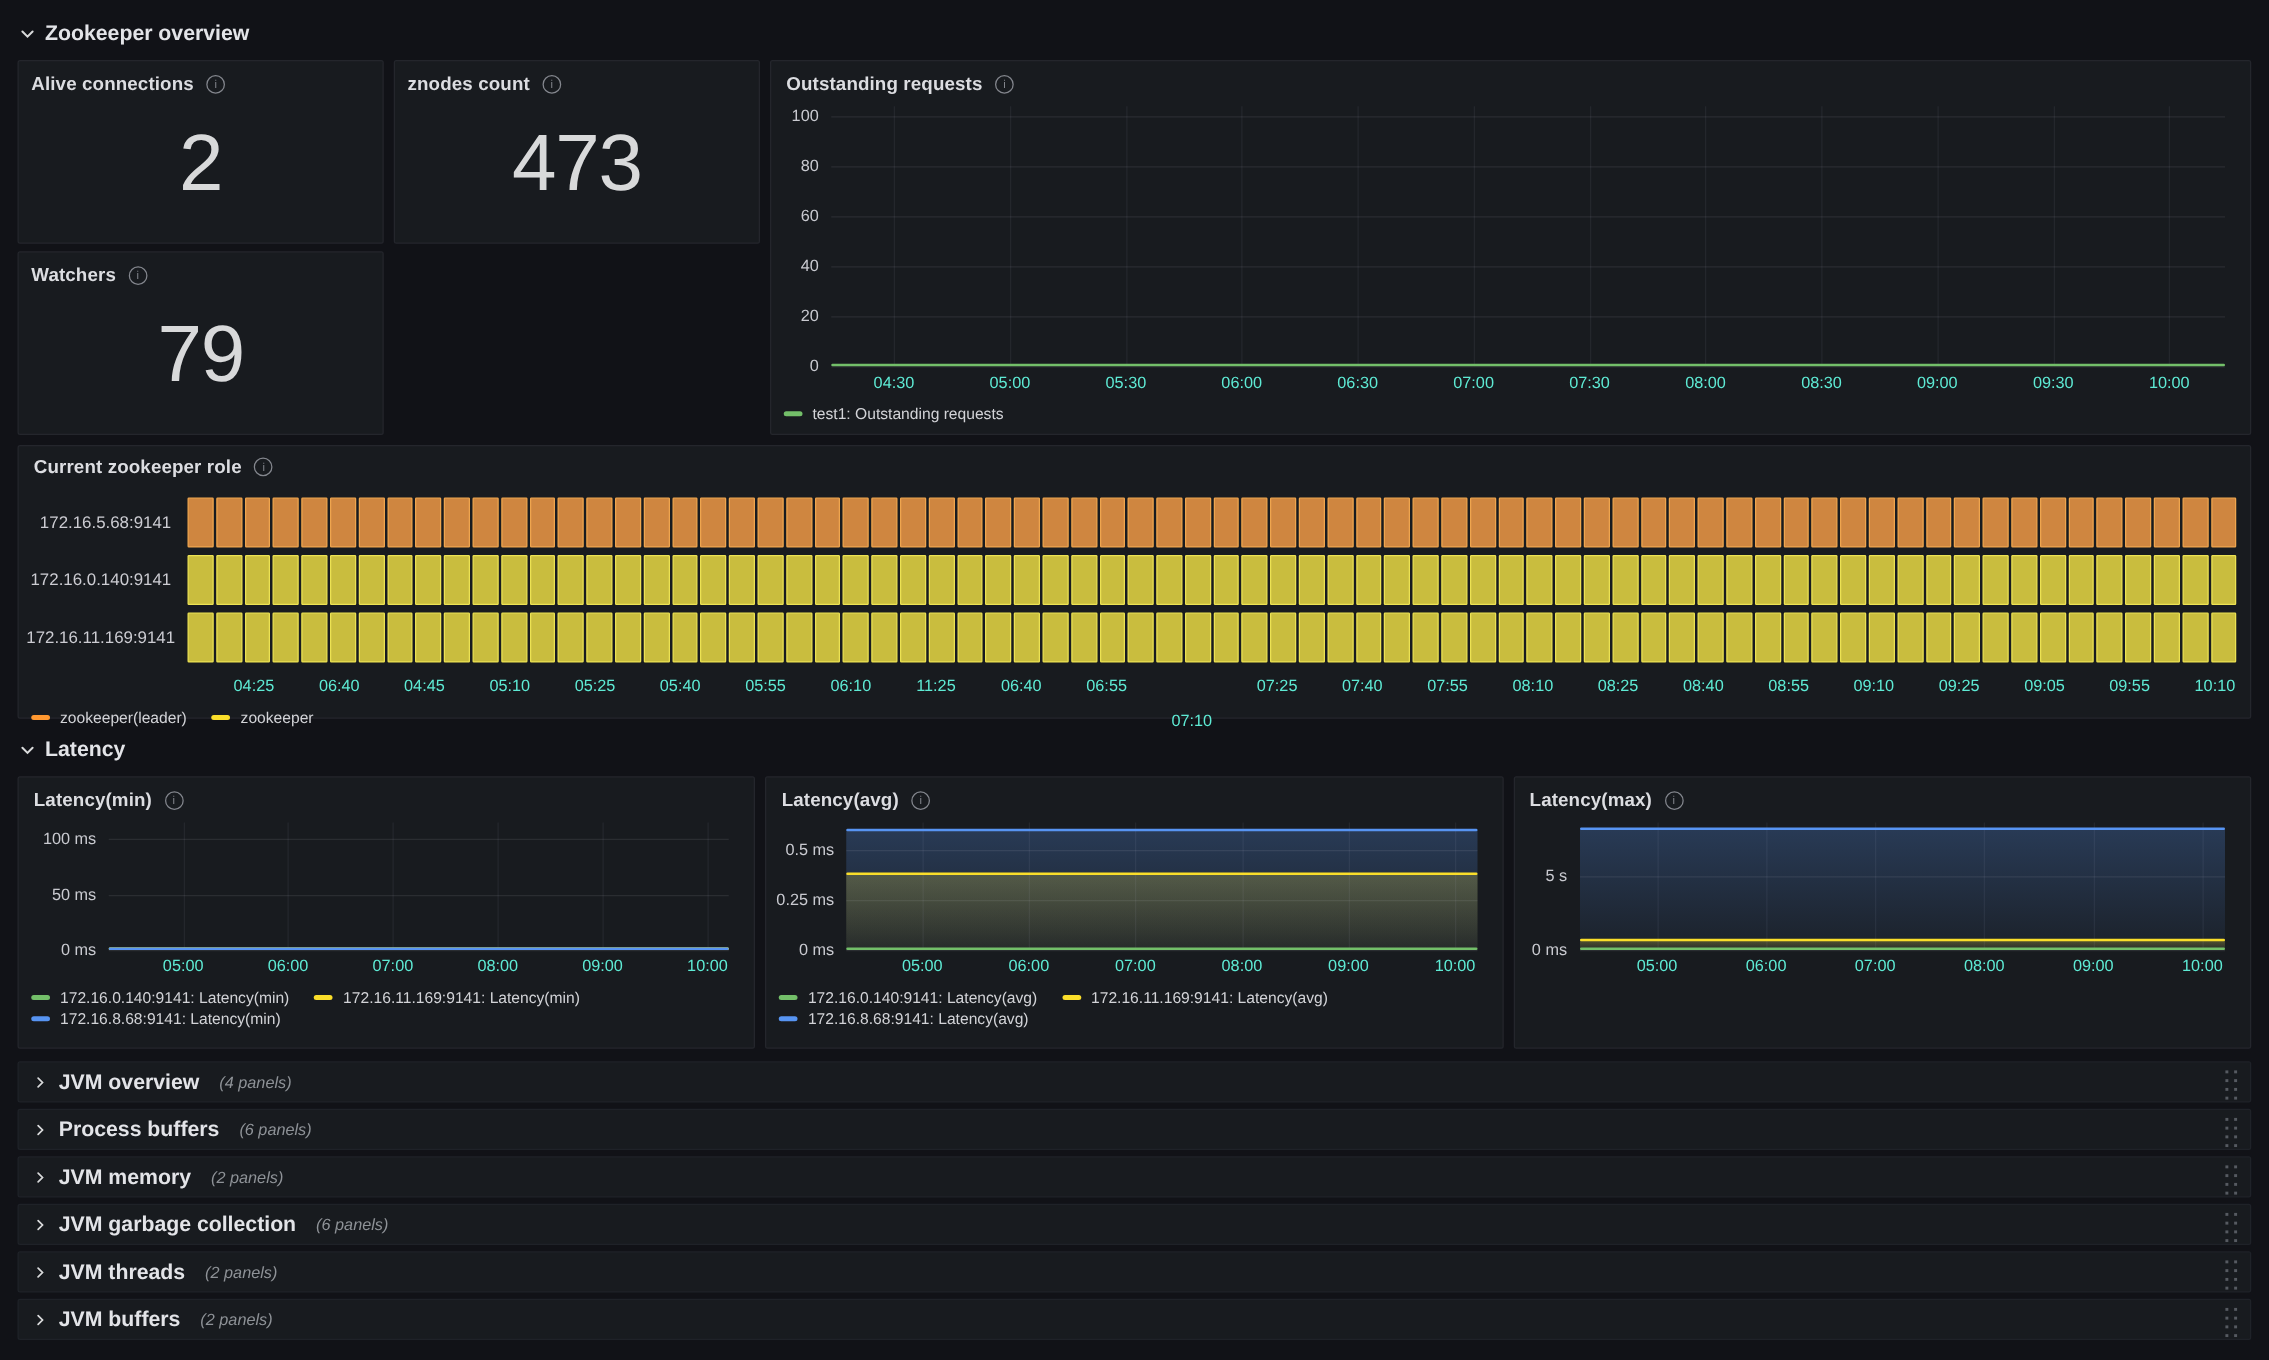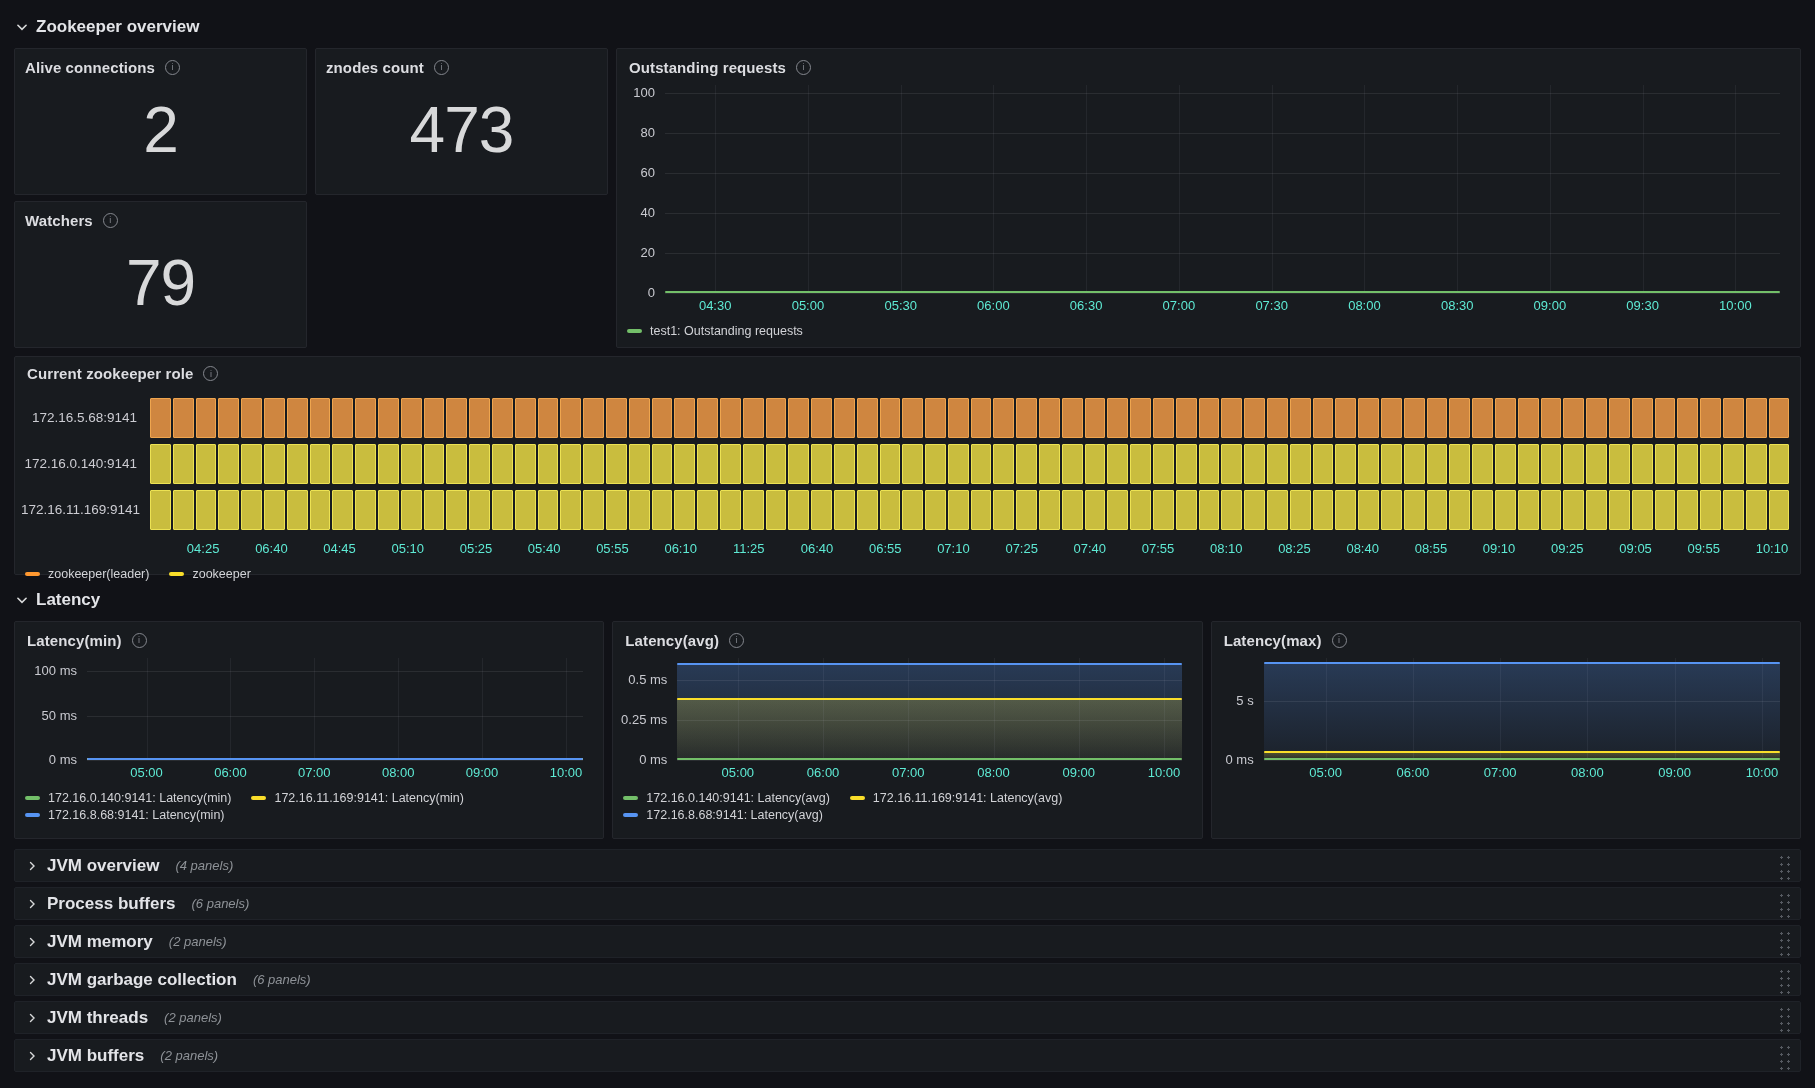--- a/index.html
+++ b/index.html
@@ -411,21 +411,21 @@
           <div class="xlab" style="left: 7.46%;">06:40</div>
           <div class="xlab" style="left: 11.61%;">04:45</div>
           <div class="xlab" style="left: 15.77%;">05:10</div>
           <div class="xlab" style="left: 19.93%;">05:25</div>
           <div class="xlab" style="left: 24.08%;">05:40</div>
           <div class="xlab" style="left: 28.24%;">05:55</div>
           <div class="xlab" style="left: 32.4%;">06:10</div>
           <div class="xlab" style="left: 36.55%;">11:25</div>
           <div class="xlab" style="left: 40.71%;">06:40</div>
           <div class="xlab" style="left: 44.87%;">06:55</div>
-          <div class="xlab" style="left: 49.02%;">07:10</div>
+          <div class="xlab" style="left: 49.02%; margin-top: 28px;">07:10</div>
           <div class="xlab" style="left: 53.18%;">07:25</div>
           <div class="xlab" style="left: 57.33%;">07:40</div>
           <div class="xlab" style="left: 61.49%;">07:55</div>
           <div class="xlab" style="left: 65.65%;">08:10</div>
           <div class="xlab" style="left: 69.8%;">08:25</div>
           <div class="xlab" style="left: 73.96%;">08:40</div>
           <div class="xlab" style="left: 78.12%;">08:55</div>
           <div class="xlab" style="left: 82.27%;">09:10</div>
           <div class="xlab" style="left: 86.43%;">09:25</div>
           <div class="xlab" style="left: 90.59%;">09:05</div>

